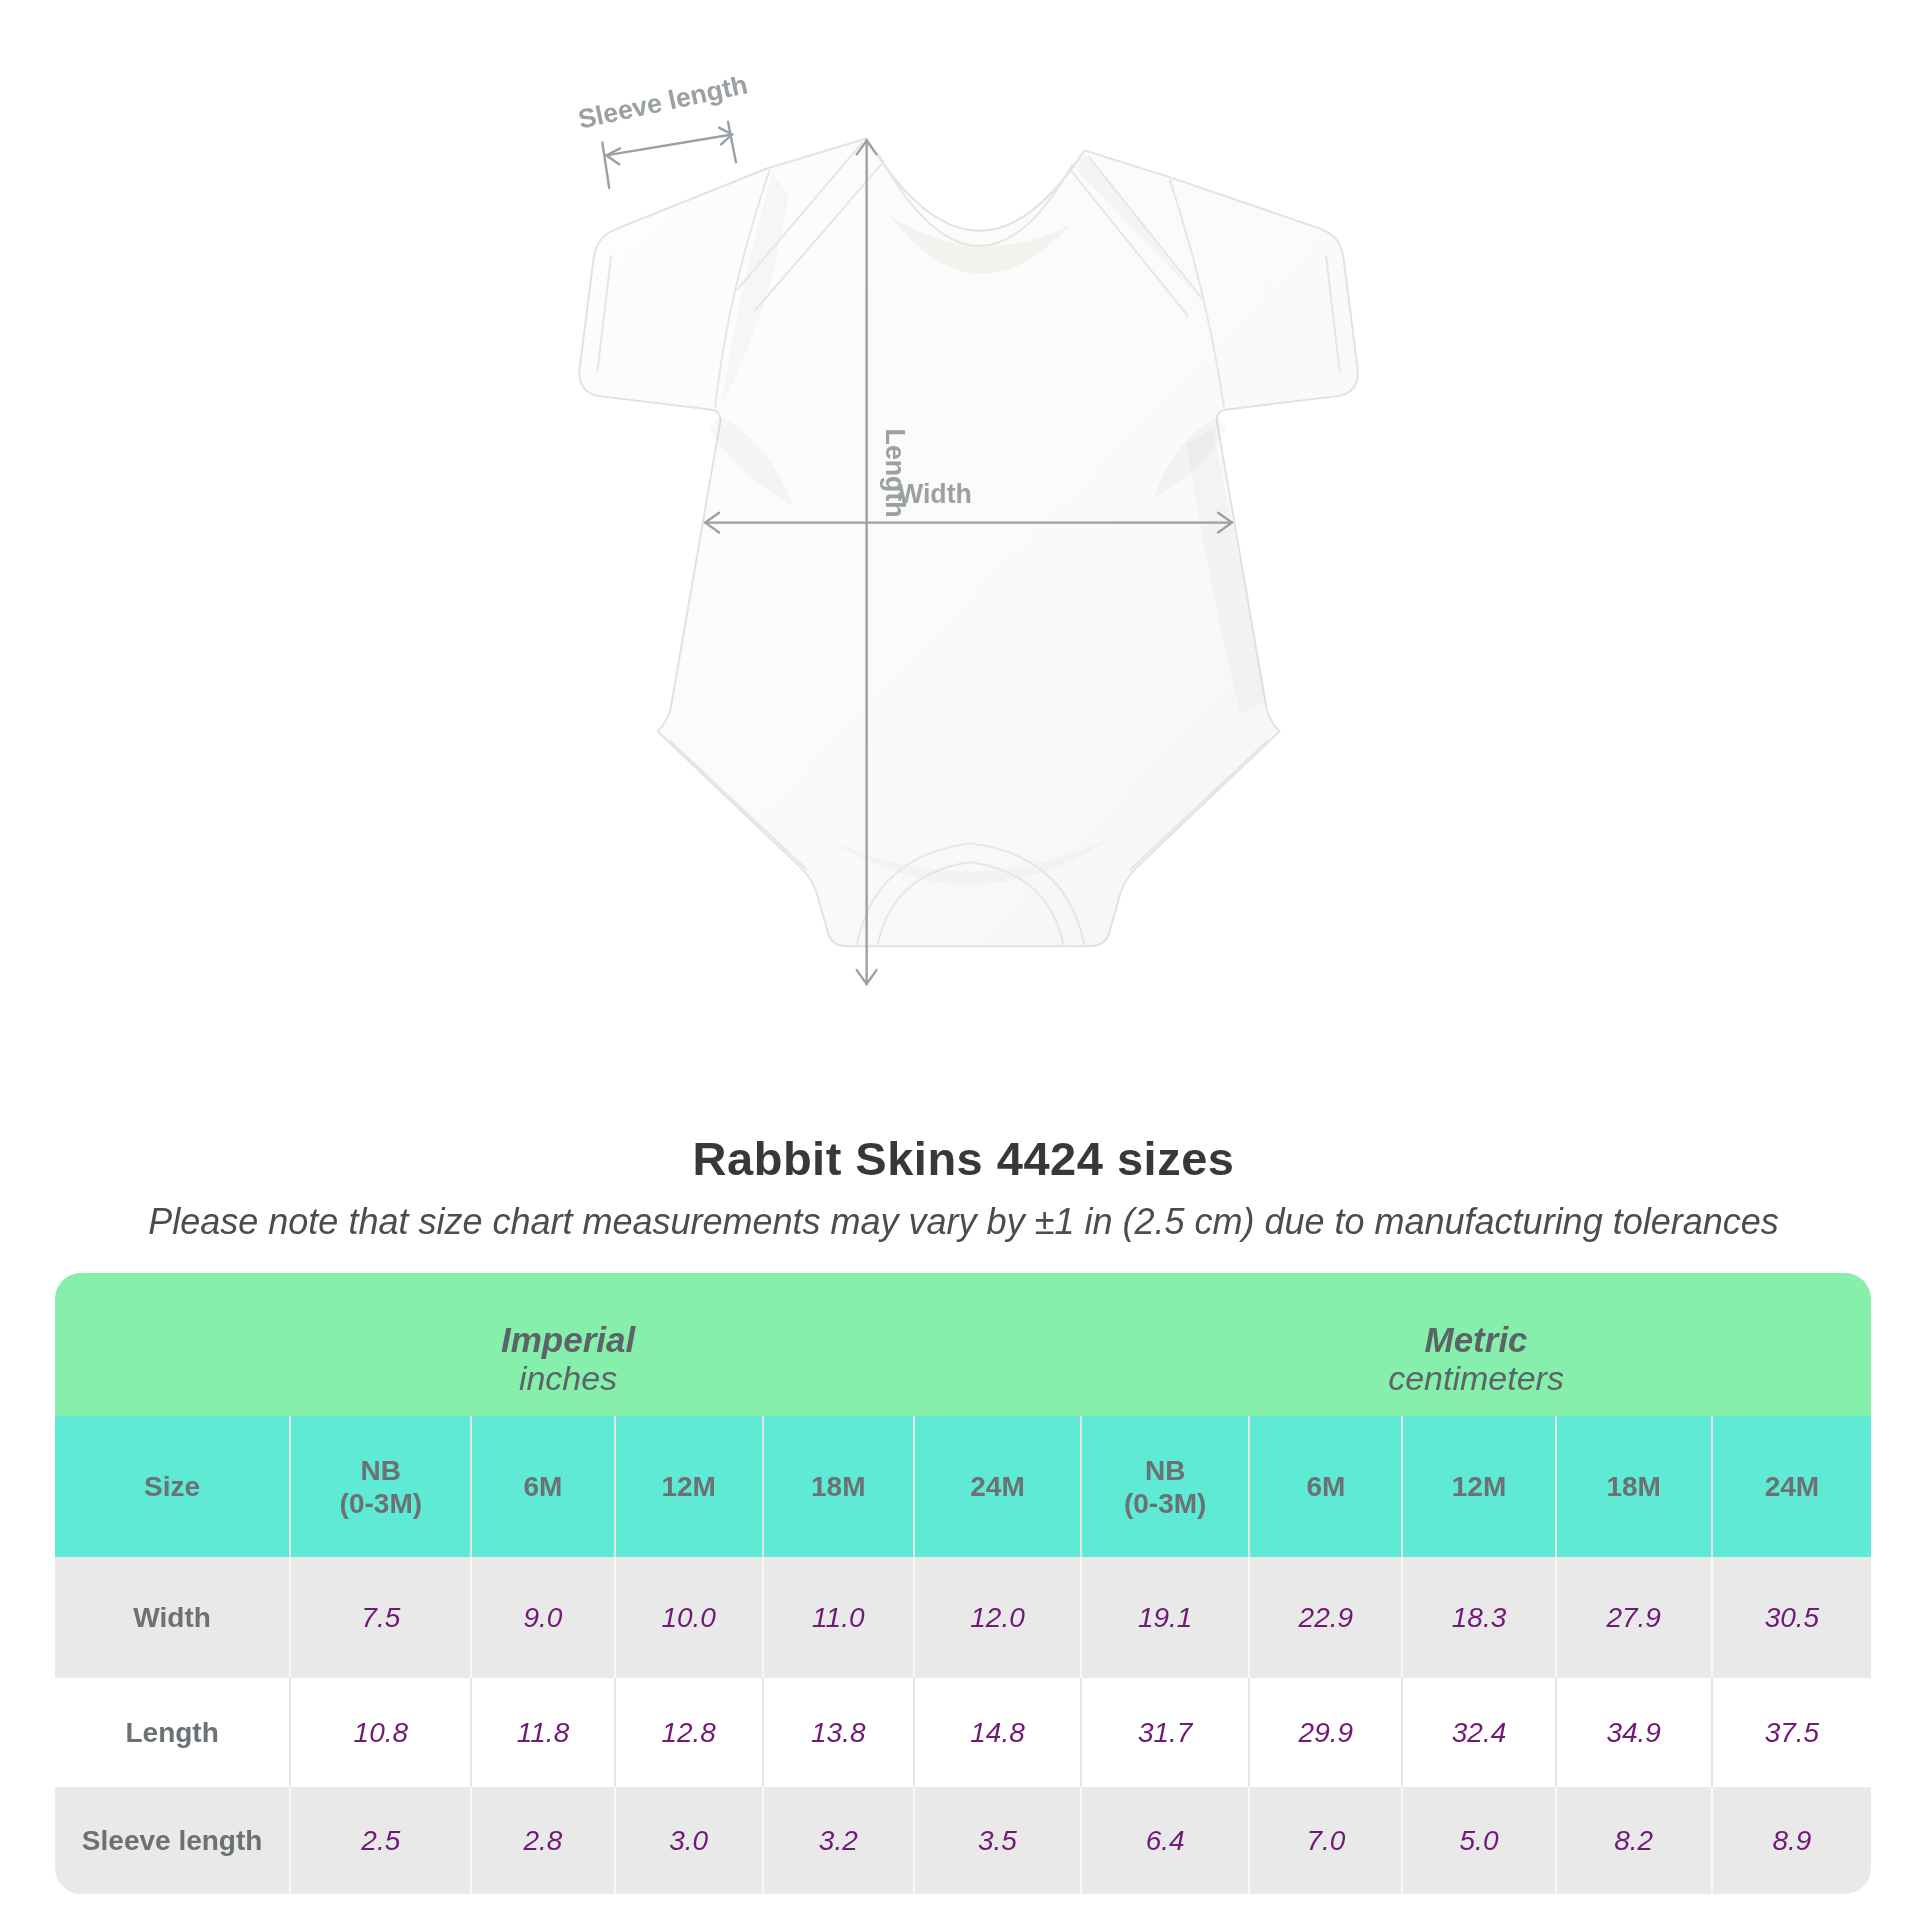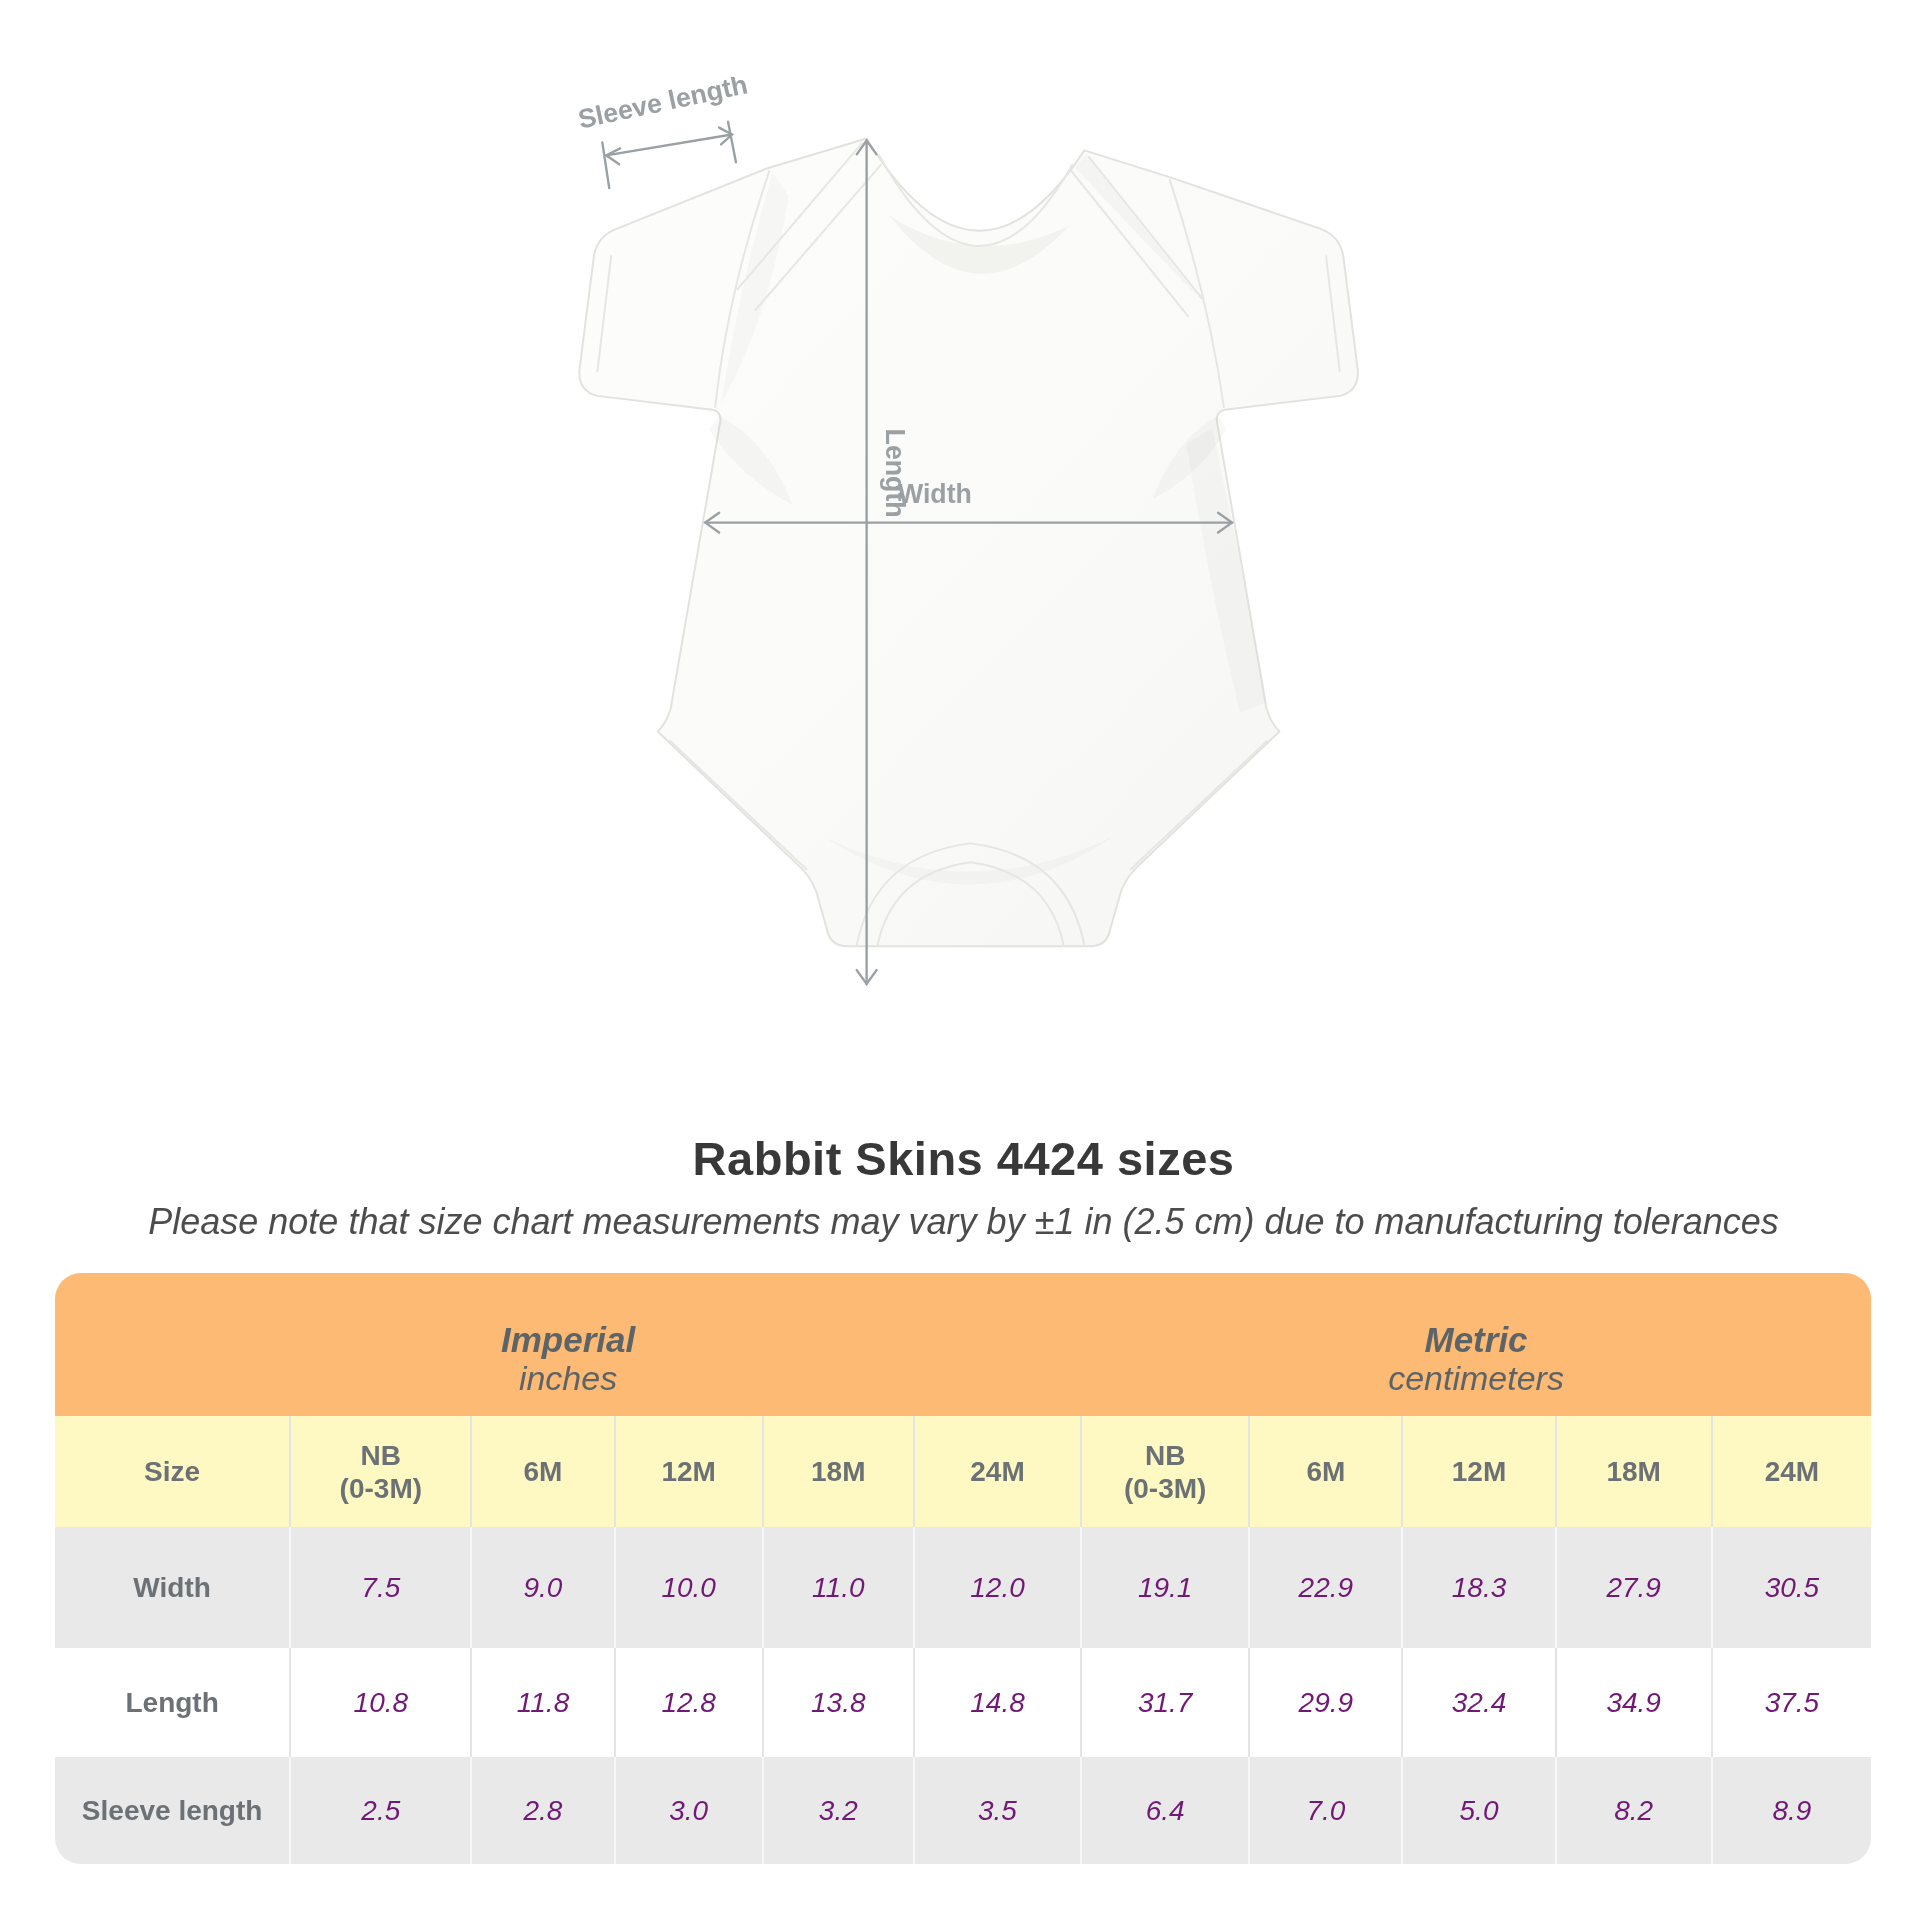--- a/index.html
+++ b/index.html
@@ -69,22 +69,22 @@
     width: 1816px;
     table-layout: fixed;
     border-collapse: collapse;
     border-spacing: 0;
   }
   table.sizechart td {
     vertical-align: middle;
     text-align: center;
     padding: 0;
   }
-  tr.band { height: 143px; background: #fdba74; }
-  tr.sizes { height: 111px; background: #fef9c3; }
+  tr.band { height: 143px; background: #86efac; }
+  tr.sizes { height: 141px; background: #5eead4; }
   tr.r-gray { background: #e9e9e9; }
   tr.r-white { background: #ffffff; }
   tr.row-width { height: 121px; }
   tr.row-length { height: 109px; }
   tr.row-sleeve { height: 107px; }
 
   td.band-cell { text-align: center; }
   .gname {
     font-size: 35px;
     font-weight: bold;

